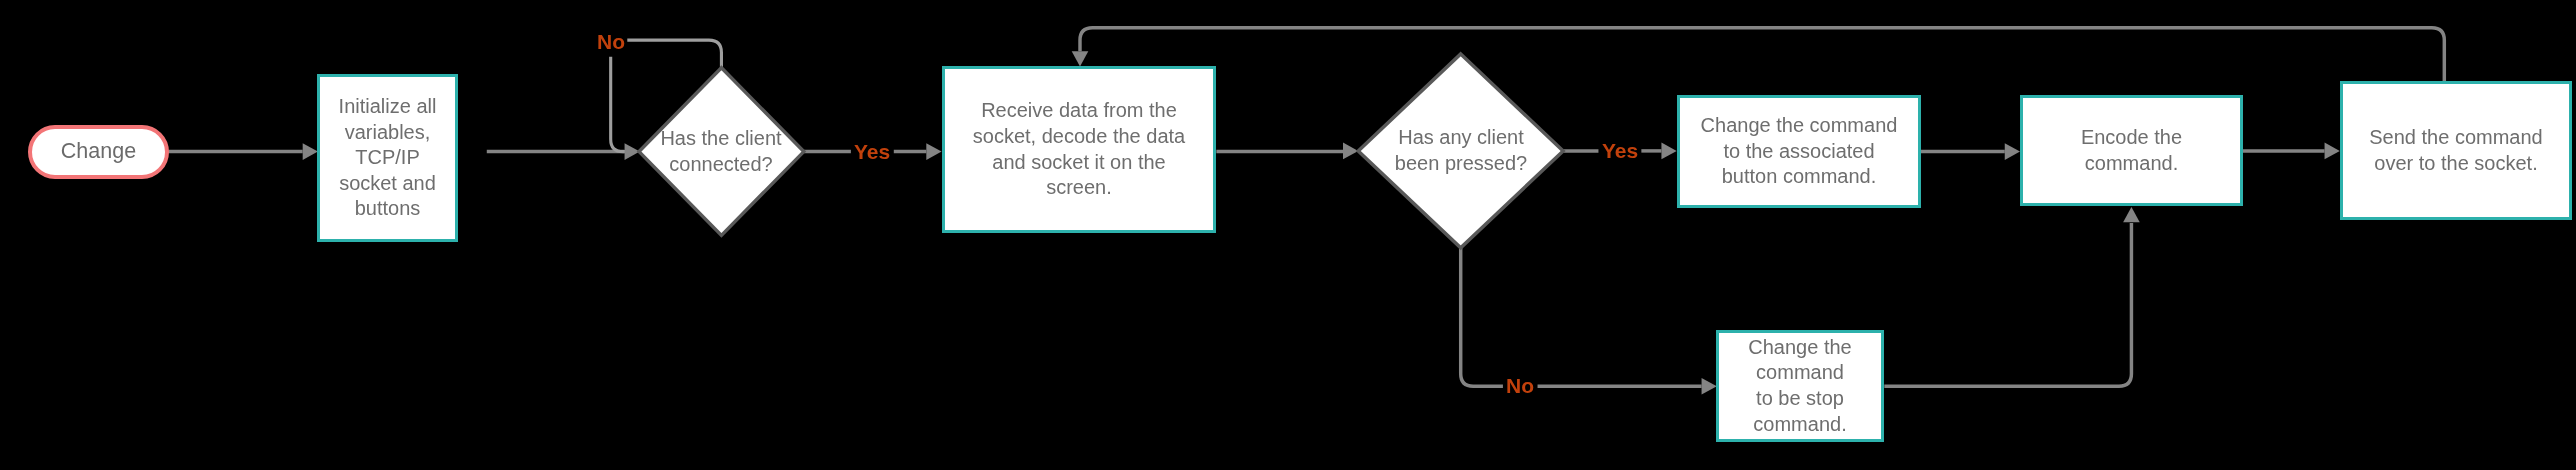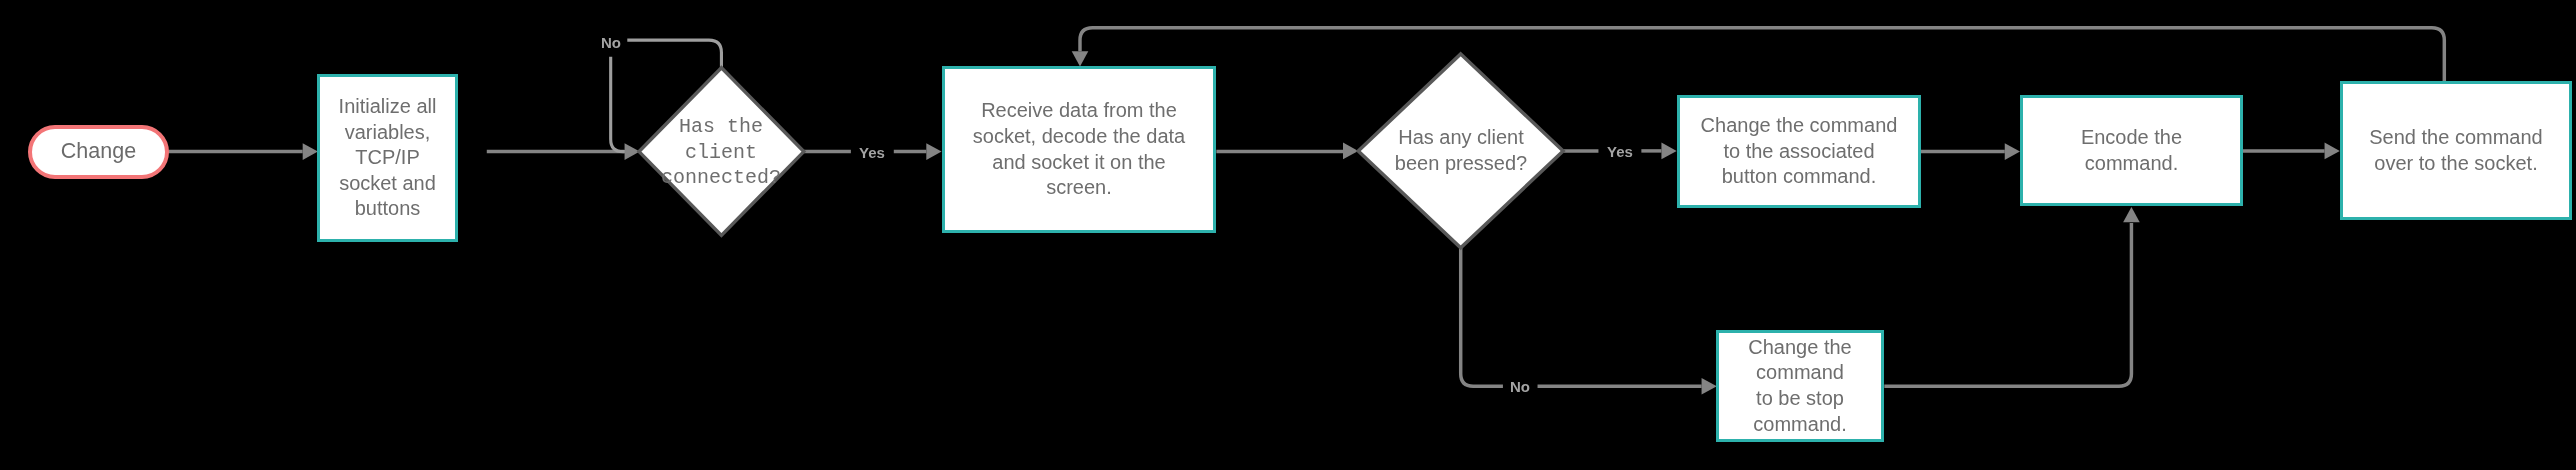--- a/index.html
+++ b/index.html
@@ -35,28 +35,28 @@
   #node-send{left:2340px;top:81px;width:232px;height:139px;padding:0 15.2px;}
   #node-stop{left:1716px;top:330px;width:168px;height:112px;padding:0 27px;}
 
   .diamond-label{
     position:absolute;
     transform:translate(-50%,-50%);
     text-align:center;
     color:#6e6e6e;
     font-size:20px;line-height:25.6px;
   }
-  #label-client-connected{left:721px;top:152px;width:159px;font-family:Liberation Mono, monospace;}
+  #label-client-connected{left:721px;top:152px;width:159px;}
   #label-button-pressed{left:1461px;top:151px;width:173px;}
 
   .edge-label{
     position:absolute;
     transform:translate(-50%,-50%);
-    color:#a3a3a3;
-    font-size:15px;font-weight:700;
+    color:#c2410c;
+    font-size:21px;font-weight:700;
     white-space:nowrap;
   }
   #edge-label-no-client{left:611px;top:42px;}
   #edge-label-yes-client{left:872px;top:152px;}
   #edge-label-yes-button{left:1620px;top:151px;}
   #edge-label-no-button{left:1520px;top:386px;}
 </style>
 </head>
 <body>
 

